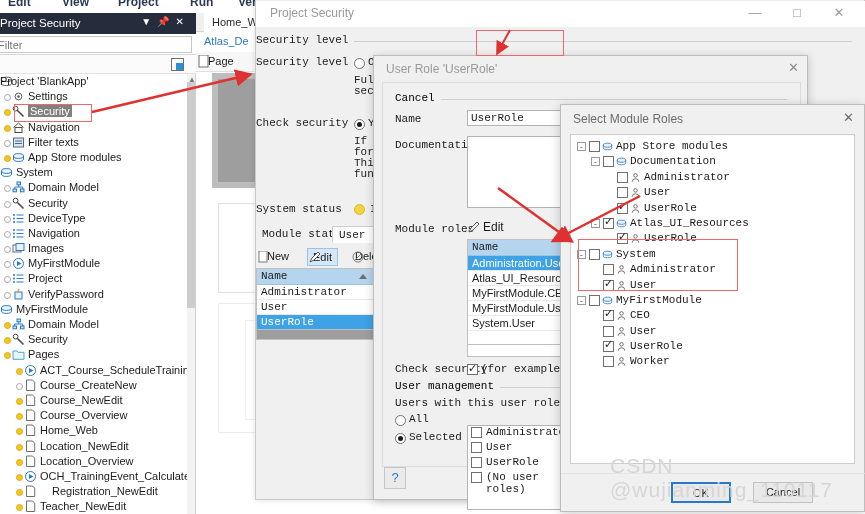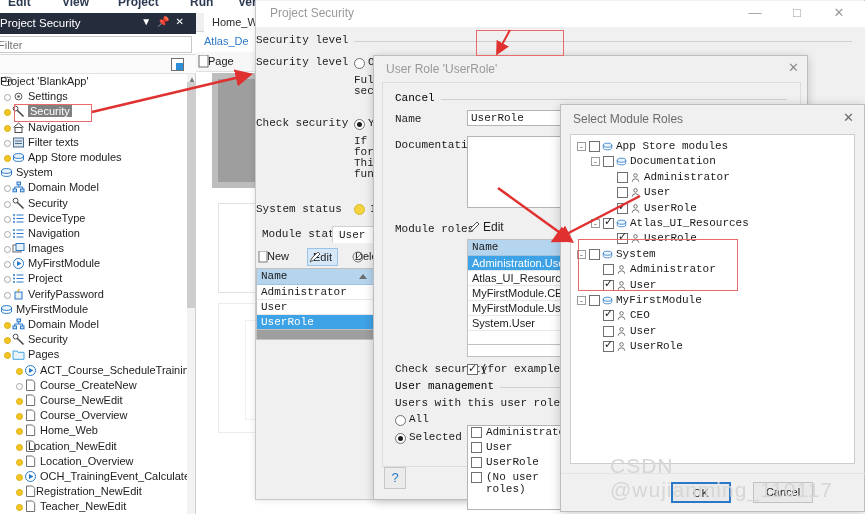--- a/index.html
+++ b/index.html
@@ -435,21 +435,21 @@
           <span class="gi" style="left:32px"><svg viewBox="0 0 13 13">
               <path d="M2.5 1 h6 l2.2 2.2 v8.3 h-8.2 z" fill="#fff" stroke="#6f6f6f"></path>
             </svg></span>
           <span class="lbl" style="left:48px">Home_Web</span>
         </div>
         <div class="trow">
           <span class="bullet filled" style="left:24px"></span>
           <span class="gi" style="left:32px"><svg viewBox="0 0 13 13">
               <path d="M2.5 1 h6 l2.2 2.2 v8.3 h-8.2 z" fill="#fff" stroke="#6f6f6f"></path>
             </svg></span>
-          <span class="lbl" style="left:36px">Location_NewEdit</span>
+          <span class="lbl" style="left:48px">Location_NewEdit</span>
         </div>
         <div class="trow">
           <span class="bullet filled" style="left:24px"></span>
           <span class="gi" style="left:32px"><svg viewBox="0 0 13 13">
               <path d="M2.5 1 h6 l2.2 2.2 v8.3 h-8.2 z" fill="#fff" stroke="#6f6f6f"></path>
             </svg></span>
           <span class="lbl" style="left:48px">Location_Overview</span>
         </div>
         <div class="trow">
           <span class="bullet filled" style="left:24px"></span>
@@ -457,21 +457,21 @@
               <circle cx="6.5" cy="6.5" r="5" fill="#fff" stroke="#2a79c9"></circle>
               <polygon points="5,4 9.5,6.5 5,9" fill="#2a79c9"></polygon>
             </svg></span>
           <span class="lbl" style="left:48px">OCH_TrainingEvent_CalculateEndD</span>
         </div>
         <div class="trow">
           <span class="bullet filled" style="left:24px"></span>
           <span class="gi" style="left:32px"><svg viewBox="0 0 13 13">
               <path d="M2.5 1 h6 l2.2 2.2 v8.3 h-8.2 z" fill="#fff" stroke="#6f6f6f"></path>
             </svg></span>
-          <span class="lbl" style="left:44px">Registration_NewEdit</span>
+          <span class="lbl" style="left:60px">Registration_NewEdit</span>
         </div>
         <div class="trow">
           <span class="bullet filled" style="left:24px"></span>
           <span class="gi" style="left:32px"><svg viewBox="0 0 13 13">
               <path d="M2.5 1 h6 l2.2 2.2 v8.3 h-8.2 z" fill="#fff" stroke="#6f6f6f"></path>
             </svg></span>
           <span class="lbl" style="left:48px">Teacher_NewEdit</span>
         </div>
       </div>
     <div class="scroll-v">
@@ -742,20 +742,28 @@
             <span class="mlbl" style="left:59px">User</span>
           </div>
           <div class="mrow">
             <span class="cb on" style="left:32px"></span>
             <span class="mico" style="left:45px"><svg viewBox="0 0 13 13">
                 <circle cx="6.5" cy="4" r="2.1" fill="none" stroke="#5a5a5a"></circle>
                 <path d="M2.6 11.5 a3.9 3.5 0 0 1 7.8 0" fill="none" stroke="#5a5a5a"></path>
               </svg></span>
             <span class="mlbl" style="left:59px">UserRole</span>
           </div>
+          <div class="mrow">
+            <span class="cb" style="left:32px"></span>
+            <span class="mico" style="left:45px"><svg viewBox="0 0 13 13">
+                <circle cx="6.5" cy="4" r="2.1" fill="none" stroke="#5a5a5a"></circle>
+                <path d="M2.6 11.5 a3.9 3.5 0 0 1 7.8 0" fill="none" stroke="#5a5a5a"></path>
+              </svg></span>
+            <span class="mlbl" style="left:59px">Worker</span>
+          </div>
         </div>
       </div>
     <div class="foot">
       <div class="btn primary" style="left:110px;">OK</div>
       <div class="btn" style="left:192px;">Cancel</div>
     </div>
   </div>
 
   <div class="redbox" style="left:14px;top:104px;width:78px;height:18px;"></div>
   <div class="redbox" style="left:476px;top:30px;width:88px;height:26px;"></div>

